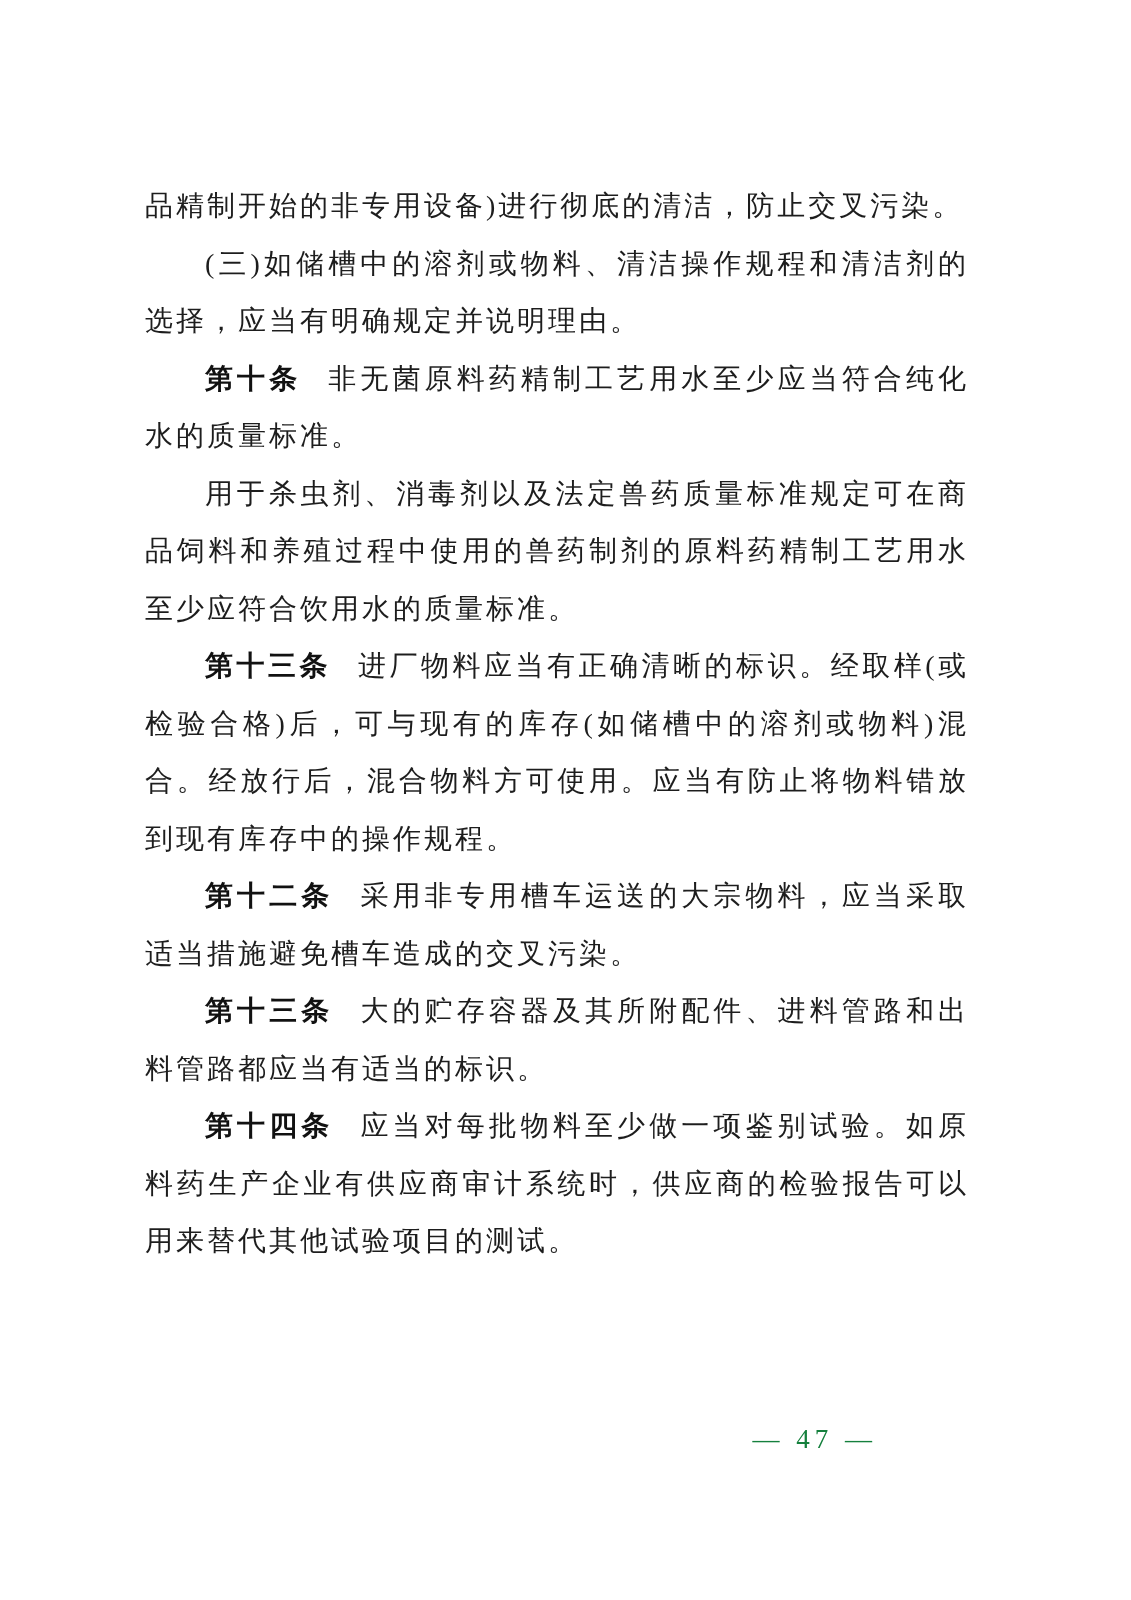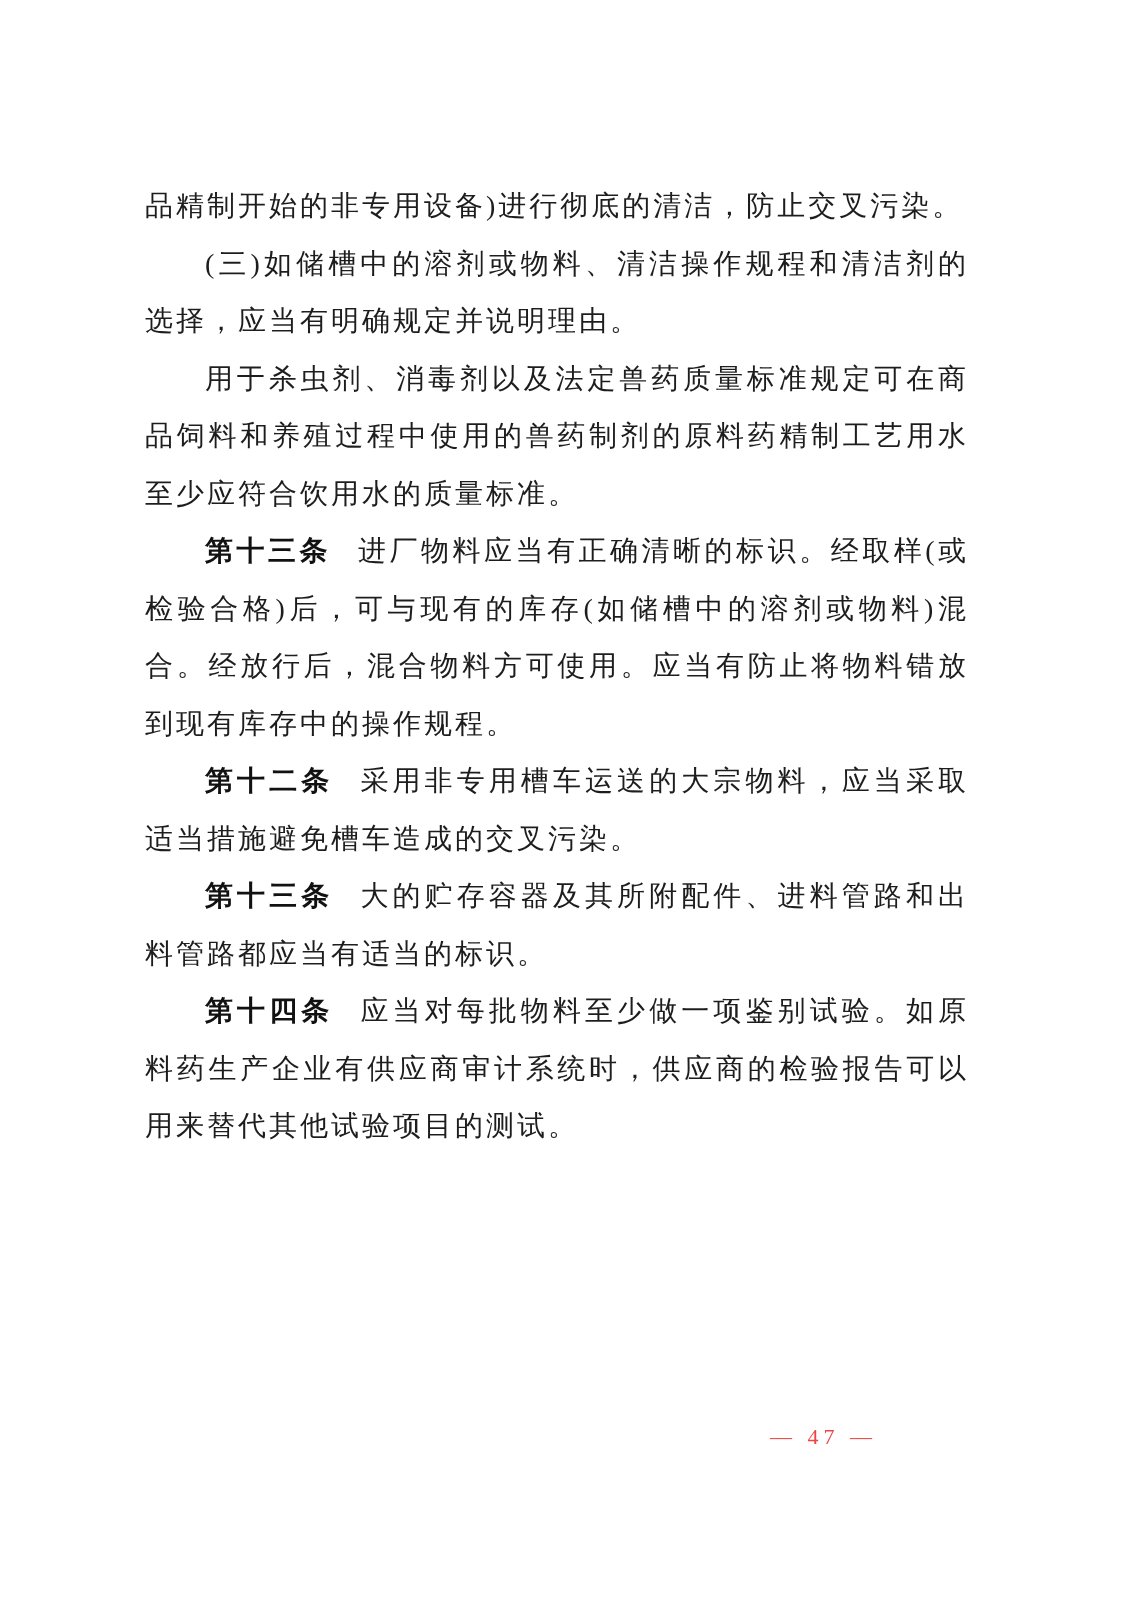--- a/index.html
+++ b/index.html
@@ -49,36 +49,37 @@
     letter-spacing: 4px;
     color: #161616;
   }
   .chapter .chapter-num {
     margin-right: 22px;
   }
   .page-num {
     position: absolute;
     top: 1424px;
     right: 172px;
-    font-size: 22px;
+    font-size: 27px;
     letter-spacing: 5px;
-    color: #ef4444;
+    color: #15803d;
     font-family: "Liberation Serif", "DejaVu Serif", serif;
   }
 </style>
 </head>
 <body>
 
 <div class="page">
   <div class="content">
 
     <p class="para no-indent">品精制开始的非专用设备)进行彻底的清洁，防止交叉污染。</p>
 
     <p class="para">(三)如储槽中的溶剂或物料、清洁操作规程和清洁剂的选择，应当有明确规定并说明理由。</p>
 
+    <p class="para"><b class="art-num">第十条</b><span>非无菌原料药精制工艺用水至少应当符合纯化水的质量标准。</span></p>
 
     <p class="para">用于杀虫剂、消毒剂以及法定兽药质量标准规定可在商品饲料和养殖过程中使用的兽药制剂的原料药精制工艺用水至少应符合饮用水的质量标准。</p>
 
 
     <p class="para"><b class="art-num">第十三条</b><span>进厂物料应当有正确清晰的标识。经取样(或检验合格)后，可与现有的库存(如储槽中的溶剂或物料)混合。经放行后，混合物料方可使用。应当有防止将物料错放到现有库存中的操作规程。</span></p>
 
     <p class="para"><b class="art-num">第十二条</b><span>采用非专用槽车运送的大宗物料，应当采取适当措施避免槽车造成的交叉污染。</span></p>
 
     <p class="para"><b class="art-num">第十三条</b><span>大的贮存容器及其所附配件、进料管路和出料管路都应当有适当的标识。</span></p>
 

